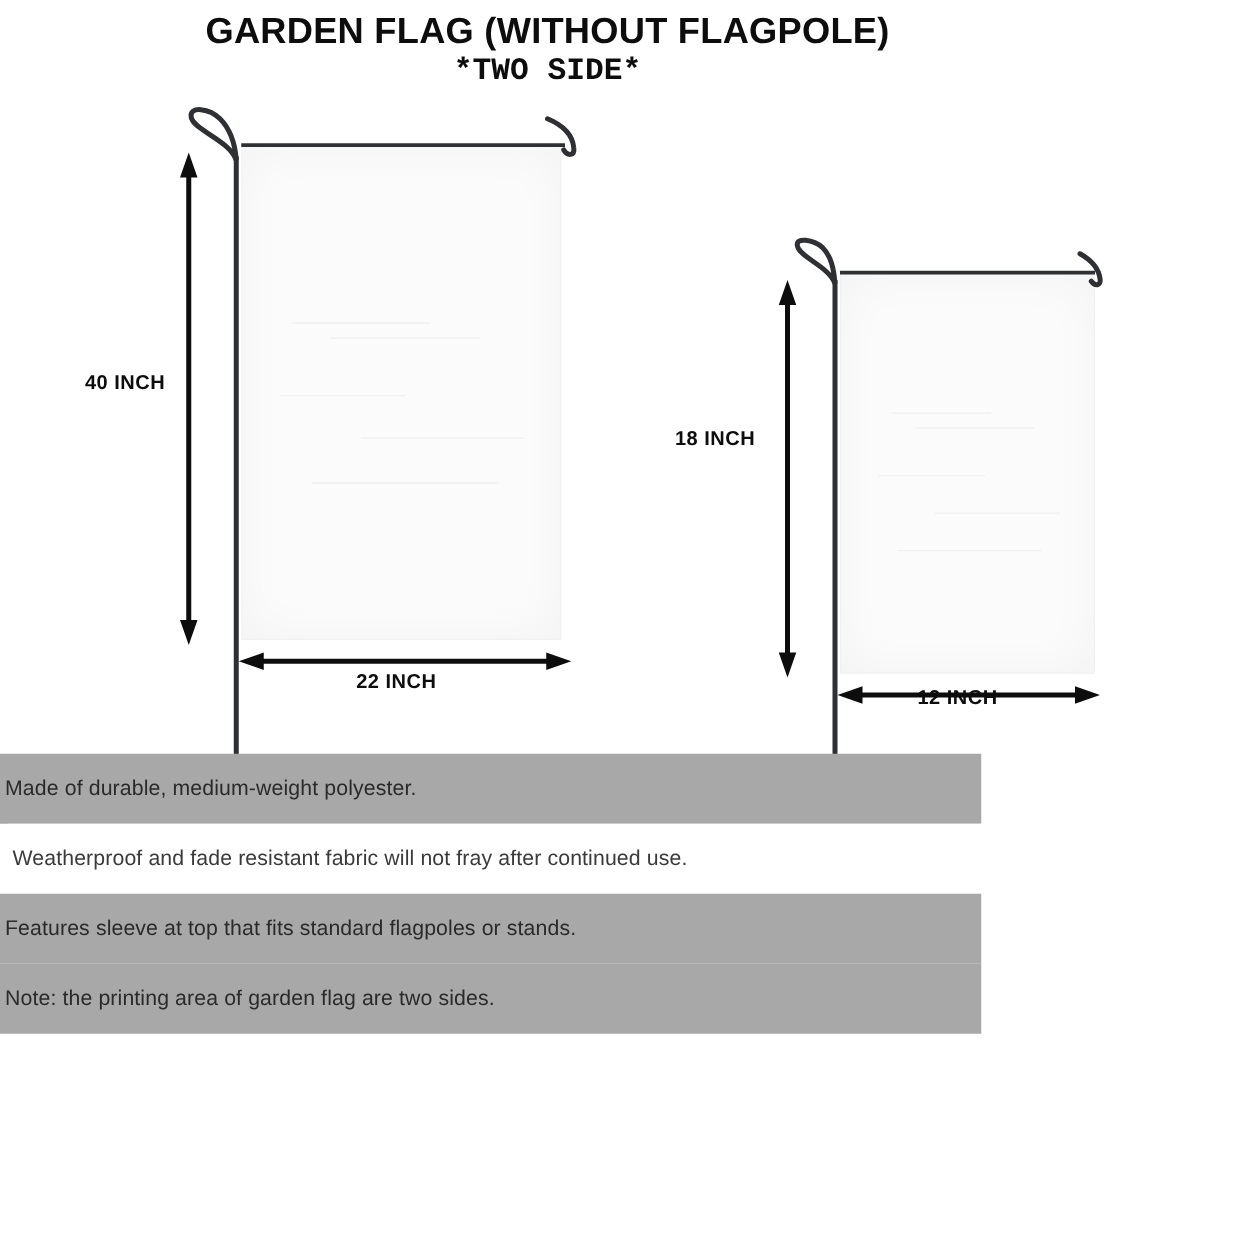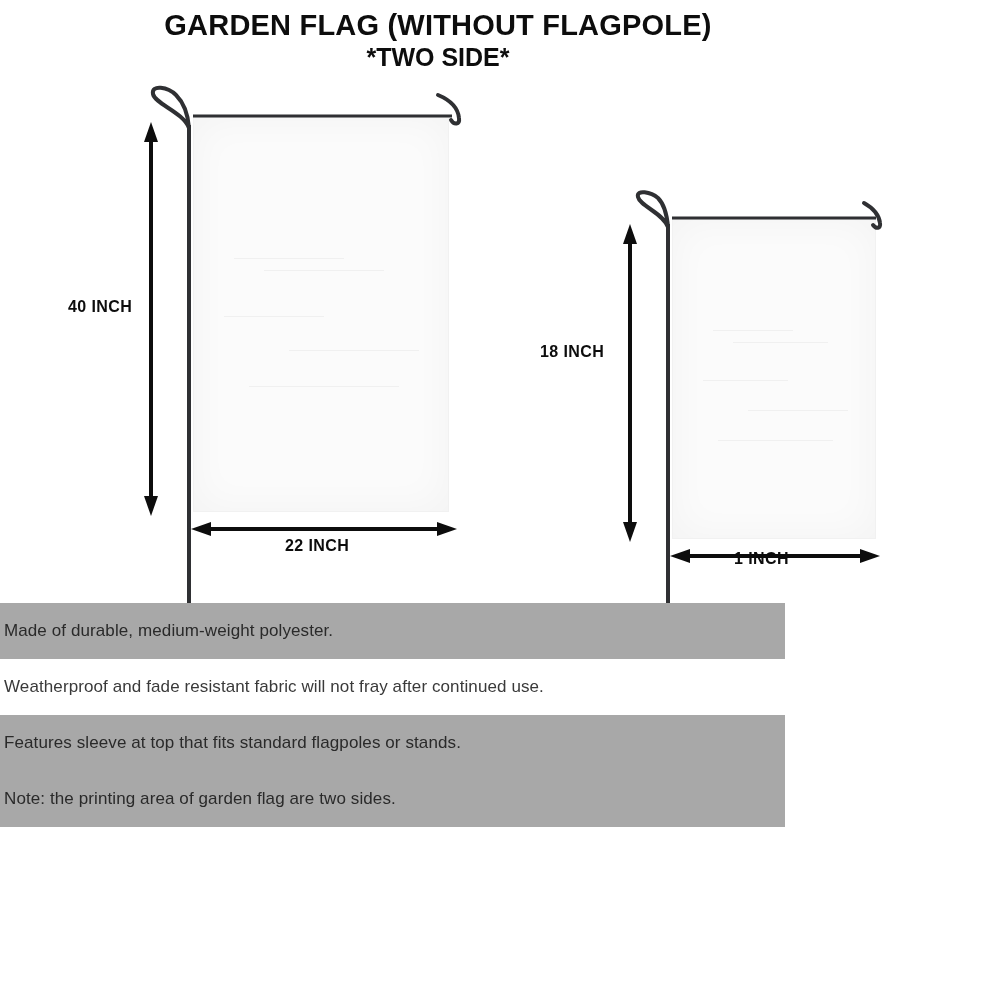--- a/index.html
+++ b/index.html
@@ -28,20 +28,21 @@
   #title-line1 {
     font-size: 29px;
     letter-spacing: 0.2px;
     line-height: 34px;
     color: #0d0d0d;
   }
   #title-line2 {
     font-size: 25px;
     line-height: 30px;
     color: #0d0d0d;
+    font-family: Liberation Mono, monospace;
   }
 
   
   #diagram {
     position: absolute;
     top: 0;
     left: 0;
     width: 913px;
     height: 620px;
   }
@@ -81,20 +82,21 @@
     font-size: 17px;
     color: #3a3a3a;
     letter-spacing: 0.1px;
   }
   .feature-row.shaded {
     background: #a8a8a8;
     color: #2a2a2a;
   }
   .feature-row.plain {
     background: #ffffff;
+    margin-left: 6px;
   }
 </style>
 </head>
 <body>
 
 <div id="title-block">
   <div id="title-line1">GARDEN FLAG (WITHOUT FLAGPOLE)</div>
   <div id="title-line2">*TWO SIDE*</div>
 </div>
 
@@ -147,21 +149,21 @@
     <polygon points="630,542 623,522 637,522" fill="#0d0d0d"></polygon>
 
     <line x1="684" y1="556" x2="866" y2="556" stroke="#0d0d0d" stroke-width="4"></line>
     <polygon points="670,556 690,549 690,563" fill="#0d0d0d"></polygon>
     <polygon points="880,556 860,549 860,563" fill="#0d0d0d"></polygon>
   </svg>
 
   <div class="dim-label" style="left:68px; top:298px;">40 INCH</div>
   <div class="dim-label" style="left:285px; top:537px;">22 INCH</div>
   <div class="dim-label" style="left:540px; top:343px;">18 INCH</div>
-  <div class="dim-label" style="left:734px; top:550px;">1 INCH</div>
+  <div class="dim-label" style="left:734px; top:550px;">12 INCH</div>
 </div>
 
 <div id="features">
   <div class="feature-row shaded">
     <span>Made of durable, medium-weight polyester.</span>
   </div>
   <div class="feature-row plain">
     <span>Weatherproof and fade resistant fabric will not fray after continued use.</span>
   </div>
   <div class="feature-row shaded">

